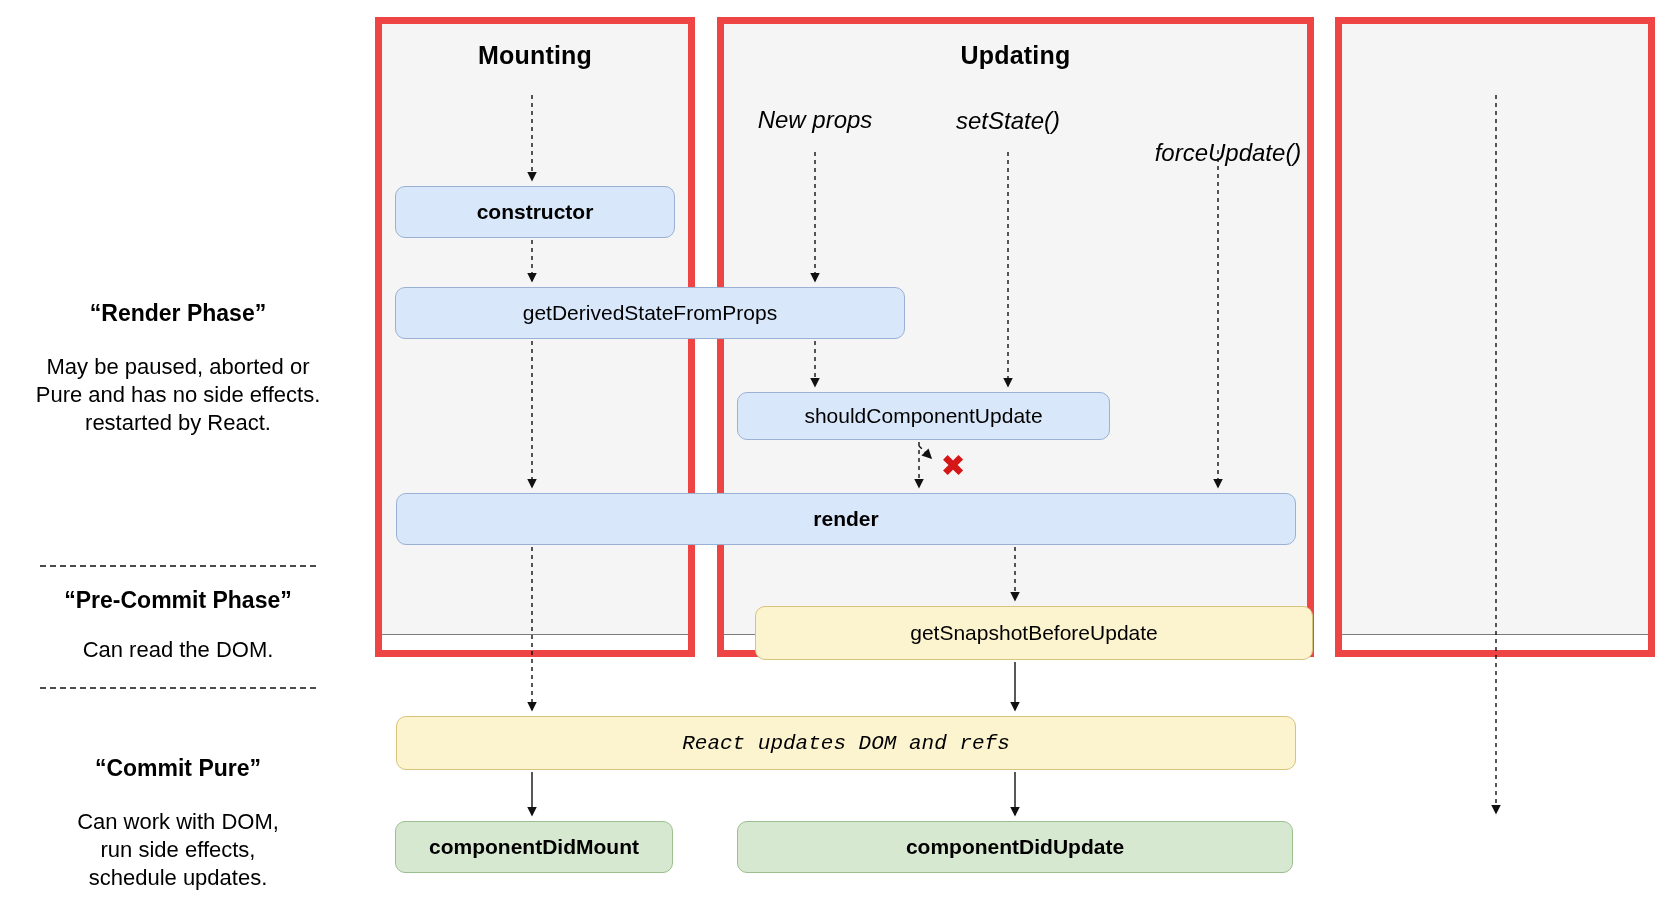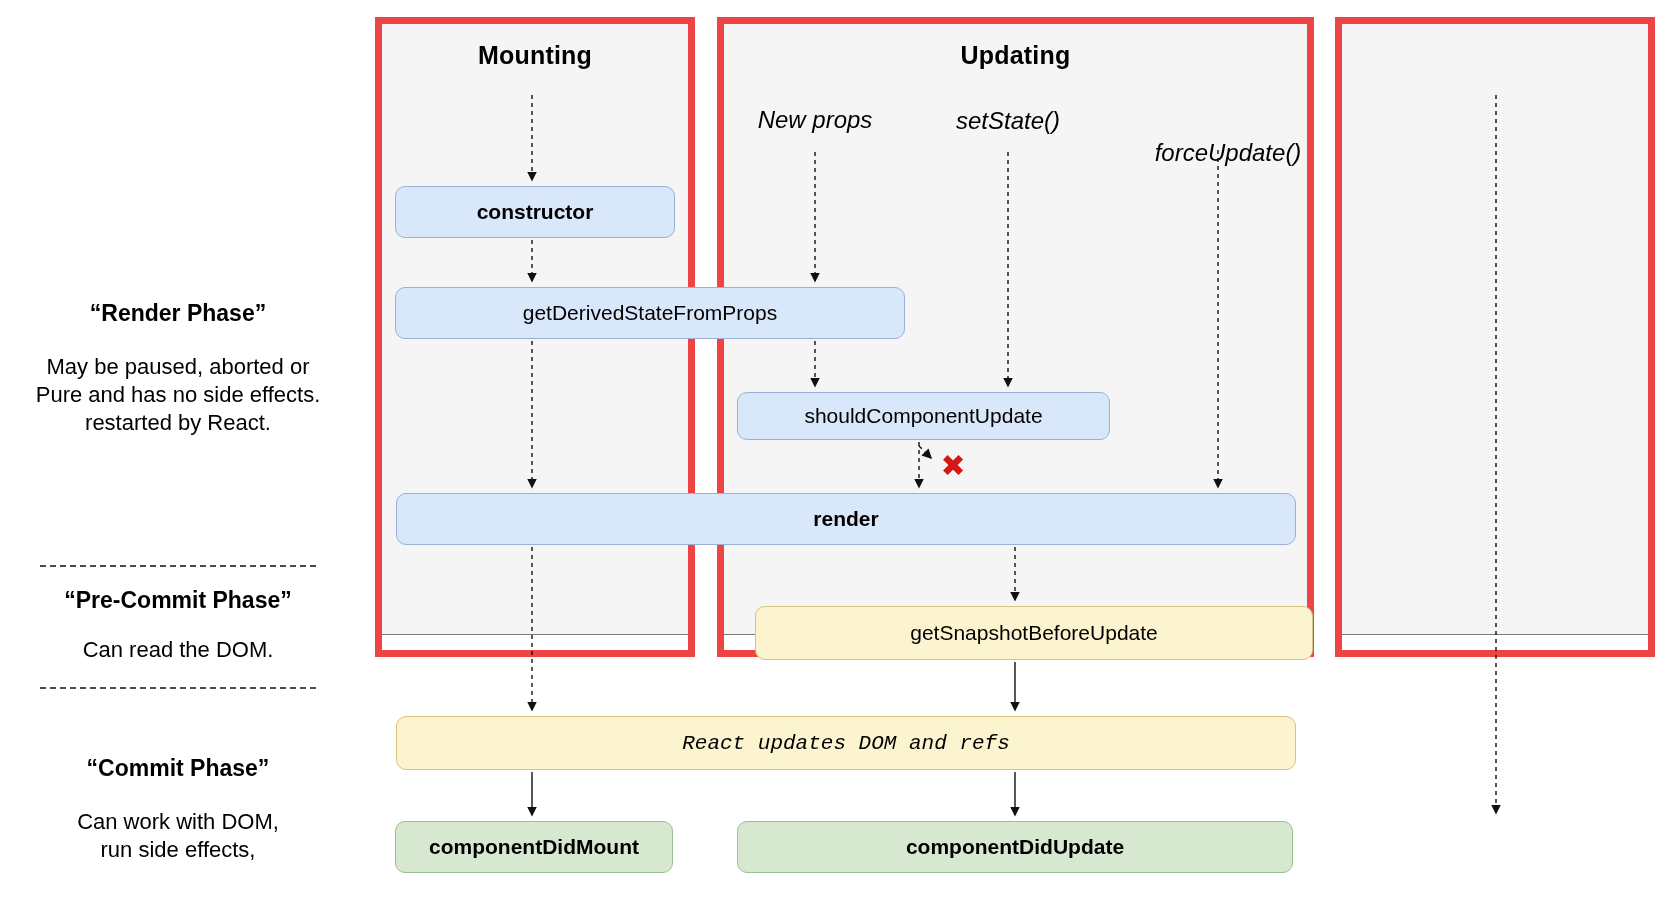--- a/index.html
+++ b/index.html
@@ -57,25 +57,26 @@
   <div class="annot" style="top:587px;">
     <div class="annot-title">“Pre-Commit Phase”</div>
   </div>
   <div class="annot annot-body" style="top:636px;">
     <div>Can read the DOM.</div>
   </div>
 
   <div class="divider" style="top:687px;"></div>
 
   <div class="annot" style="top:755px;">
-    <div class="annot-title">“Commit Phase”</div>
+    <div class="annot-title">“Commit Pure”</div>
   </div>
   <div class="annot annot-body" style="top:808px;">
     <div>Can work with DOM,</div>
     <div>run side effects,</div>
+    <div>schedule updates.</div>
   </div>
 
   <div class="panel" style="left:375px;width:320px;">
     <div class="panel-gray"></div>
     <div class="panel-title">Mounting</div>
   </div>
 
   <div class="panel" style="left:717px;width:597px;">
     <div class="panel-gray"></div>
     <div class="panel-title">Updating</div>

